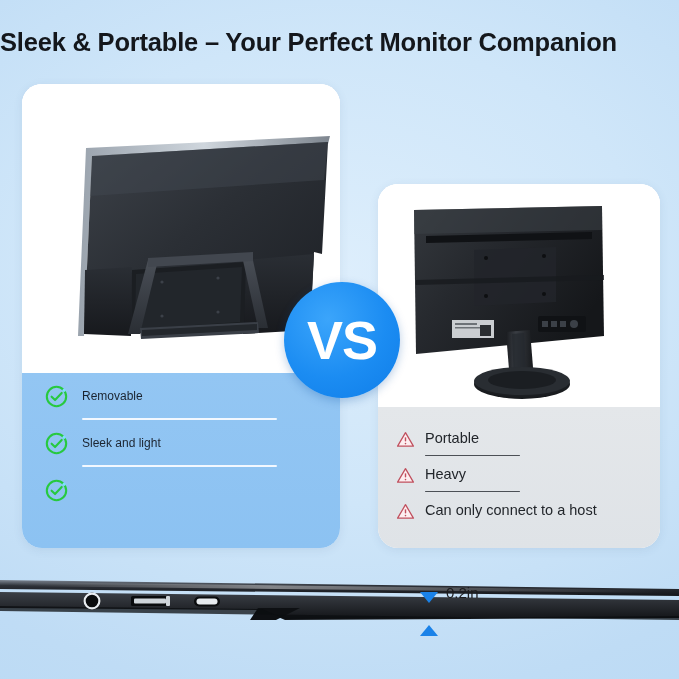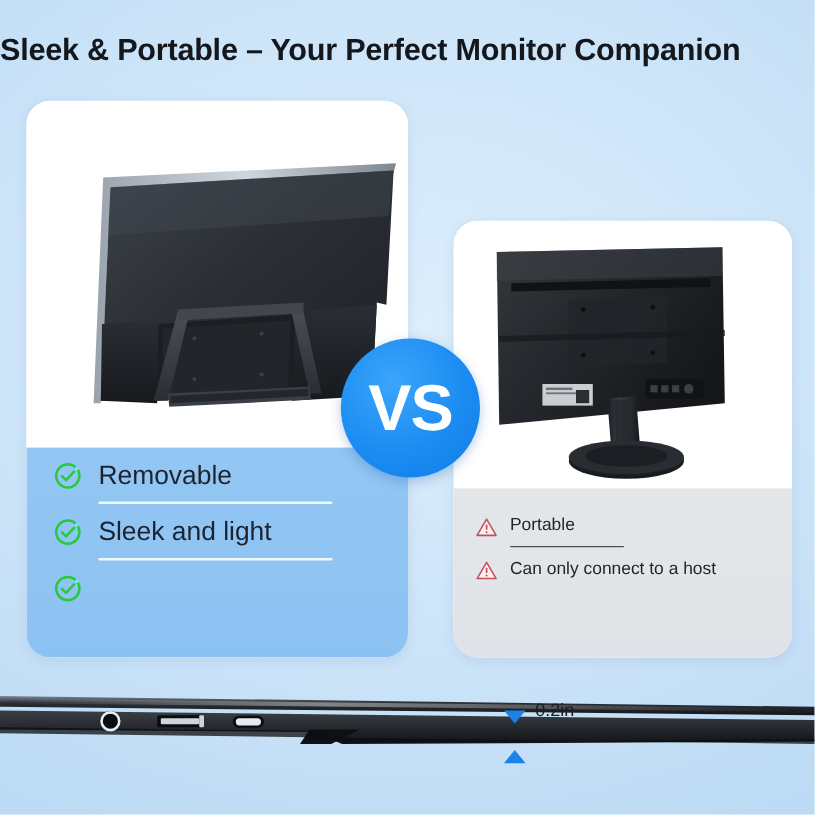--- a/index.html
+++ b/index.html
@@ -57,21 +57,21 @@
 
   .ico{flex:0 0 auto;display:block;}
   .ico-check{width:25px;height:25px;margin-right:13px;}
   .ico-warn{width:19px;height:19px;margin-right:10px;}
 
   .feat-text{
     color:#1b2430;
     line-height:1.1;
     white-space:nowrap;
   }
-  .feat-good .feat-text{font-size:22px;}
+  .feat-good .feat-text{font-size:12px;}
   .feat-bad .feat-text{font-size:14.5px;color:#22262b;}
 
   .sep{
     position:absolute;height:2px;border-radius:2px;
   }
   .sep-good{left:60px;width:195px;background:#f2f8ff;}
   .sep-bad{left:47px;width:95px;height:1.5px;background:#4c5056;}
 
   
   .vs{
@@ -264,20 +264,29 @@
         <li class="feat feat-bad">
           <svg class="ico ico-warn" viewBox="0 0 24 24">
             <path d="M12 3.4 L22 20.4 L2 20.4 Z" fill="#fdeef0" stroke="#c0505e" stroke-width="1.6" stroke-linejoin="round"></path>
             <rect x="11.1" y="9" width="1.8" height="5.6" rx="0.9" fill="#c0505e"></rect>
             <circle cx="12" cy="17.2" r="1.05" fill="#c0505e"></circle>
           </svg>
           <span class="feat-text">Portable</span>
           <div class="sep sep-bad" style="bottom:1px;"></div>
         </li>
 
+        <li class="feat feat-bad">
+          <svg class="ico ico-warn" viewBox="0 0 24 24">
+            <path d="M12 3.4 L22 20.4 L2 20.4 Z" fill="#fdeef0" stroke="#c0505e" stroke-width="1.6" stroke-linejoin="round"></path>
+            <rect x="11.1" y="9" width="1.8" height="5.6" rx="0.9" fill="#c0505e"></rect>
+            <circle cx="12" cy="17.2" r="1.05" fill="#c0505e"></circle>
+          </svg>
+          <span class="feat-text">Heavy</span>
+          <div class="sep sep-bad" style="bottom:1px;"></div>
+        </li>
 
         <li class="feat feat-bad">
           <svg class="ico ico-warn" viewBox="0 0 24 24">
             <path d="M12 3.4 L22 20.4 L2 20.4 Z" fill="#fdeef0" stroke="#c0505e" stroke-width="1.6" stroke-linejoin="round"></path>
             <rect x="11.1" y="9" width="1.8" height="5.6" rx="0.9" fill="#c0505e"></rect>
             <circle cx="12" cy="17.2" r="1.05" fill="#c0505e"></circle>
           </svg>
           <span class="feat-text">Can only connect to a host</span>
         </li>
 

